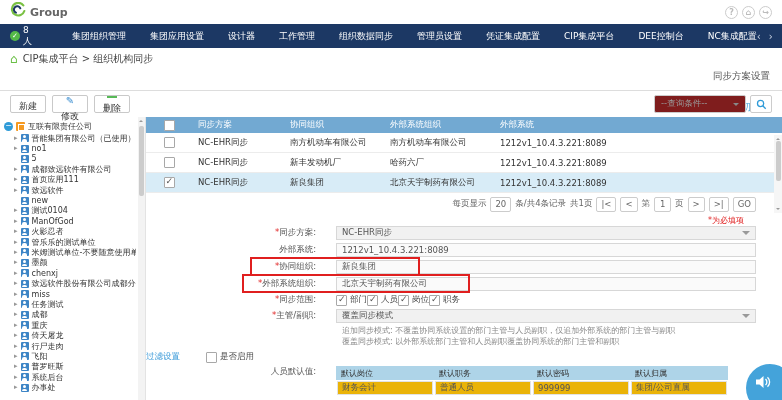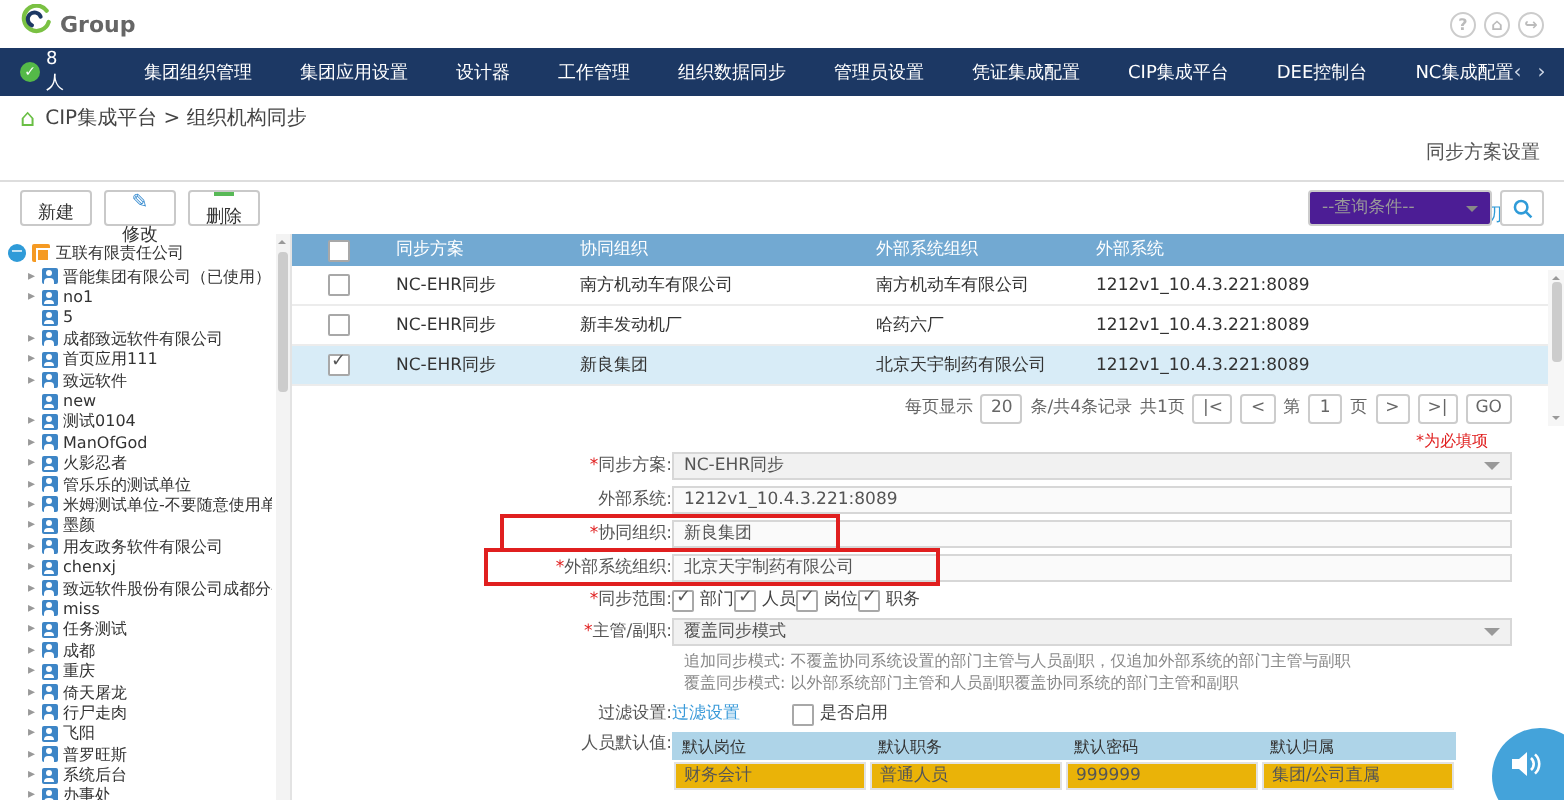--- a/index.html
+++ b/index.html
@@ -37,21 +37,21 @@
   .toolbar { height:26px; display:flex; align-items:center; gap:6px; padding:0 10px; }
   .btn { display:inline-flex; align-items:center; gap:4px; height:18px; padding:0 8px; background:#fff;
          border:1px solid #c9c9c9; border-radius:2px; font-size:9px; color:#333; cursor:pointer;flex-direction:column; }
   .ic-new { width:8px; height:10px; background:#3d8fd1; border-radius:1px; position:relative; }
   .ic-new::after { content:""; position:absolute; left:2px; top:2px; width:4px; height:1px;
                    background:#fff; box-shadow:0 2px 0 #fff, 0 4px 0 #fff; }
   .ic-edit::before { content:"✎"; color:#3d8fd1; font-size:10px; line-height:10px; }
   .ic-del { width:8px; height:9px; background:#58b957; border-radius:0 0 2px 2px; position:relative; margin-top:2px; }
   .ic-del::before { content:""; position:absolute; top:-2px; left:-1px; width:10px; height:1.5px; background:#58b957; }
   .query-wrap { margin-left:auto; display:flex; gap:4px; }
-  .query-select { width:92px; height:18px; border:1px solid #ccc; border-radius:2px; background:#4c1d95;
+  .query-select { width:92px; height:18px; border:1px solid #ccc; border-radius:2px; background:#7f1d1d;
                   font-size:8.5px; color:#999; display:flex; align-items:center; justify-content:space-between;
                   padding:0 6px; cursor:pointer; }
   .query-select::after { content:""; border:3.5px solid transparent; border-top-color:#888; margin-top:3px; }
   .search-btn { width:22px; height:18px; border:1px solid #ccc; border-radius:2px; background:#fff;
                 display:flex; align-items:center; justify-content:center; cursor:pointer; }
 
   
   .content { display:flex; height:283px; }
 
   
@@ -78,21 +78,21 @@
   .sb-up { position:absolute; top:1px; left:1px; width:0; height:0;
            border:2.5px solid transparent; border-bottom-color:#999; }
   .sb-thumb { position:absolute; top:9px; left:1px; width:5px; height:70px; background:#ccc; border-radius:2px; }
 
   
   .main { flex:1; display:flex; flex-direction:column; position:relative; overflow:hidden; }
   .grid-header { display:flex; align-items:center; height:18px; background:#72a9d2; color:#fff; font-size:8.5px; }
   .col-cb { width:46px; flex:none; display:flex; justify-content:center; }
   .col-1 { width:92px;  flex:none; padding-left:6px; }
   .col-2 { width:100px; flex:none; padding-left:6px; }
-  .col-3 { width:110px; flex:none; padding-left:6px;margin-left:48px; }
+  .col-3 { width:110px; flex:none; padding-left:6px; }
   .col-4 { width:170px; flex:none; padding-left:6px; }
   .col-fill { flex:1; }
   .tbody { position:relative; }
   .trow { display:flex; align-items:center; height:20px; border-bottom:1px solid #ececec;
           font-size:8.5px; color:#333; background:#fff; cursor:pointer; }
   .trow.selected { background:#d8ecf7; }
   .checkbox { width:11px; height:11px; border:1px solid #a8a8a8; border-radius:1px; background:#fff;
               position:relative; flex:none; cursor:pointer; }
   .checkbox.checked::after { content:"✓"; position:absolute; left:1px; top:-2px; font-size:9px; color:#555; }
   .tbl-scroll { position:absolute; right:0; top:18px; width:8px; height:78px; background:#f6f6f6; }
@@ -103,21 +103,21 @@
   
   .pagination { display:flex; justify-content:flex-end; align-items:center; gap:4px; height:24px;
                 padding-right:26px; font-size:8.5px; color:#666; }
   .pg-box { min-width:17px; height:15px; border:1px solid #ccc; border-radius:2px; background:#fff;
             display:flex; align-items:center; justify-content:center; padding:0 4px; cursor:pointer; }
 
   
   .form { flex:1; position:relative; font-size:8.5px; color:#444; padding-right:26px; }
   .req-note { height:11px; line-height:11px; text-align:right; color:#e01f1f; font-size:8px; margin-right:12px; }
   .frow { display:flex; align-items:center; margin-bottom:3px; position:relative; }
-  .flabel { width:190px; flex:none; text-align:right; padding-right:0; color:#555; white-space:nowrap; }
+  .flabel { width:190px; flex:none; text-align:right; padding-right:20px; color:#555; white-space:nowrap; }
   .req-mark { color:#e01f1f; }
   .fvalue { flex:1; height:14px; border:1px solid #d7d7d7; background:#fafafa; display:flex;
             align-items:center; padding:0 5px; color:#555; }
   .fselect { background:#f1f1f1; cursor:pointer; }
   .fselect::after { content:""; margin-left:auto; border:4px solid transparent; border-top-color:#999; margin-top:4px; }
   .fplain { flex:1; display:flex; align-items:center; }
   .scope-item { display:flex; align-items:center; gap:3px; }
   .help-block { margin-left:196px; color:#888; font-size:8px; line-height:10.5px; margin-bottom:4px; }
   .link { color:#3a9ad9; cursor:pointer; }
   .filter-gap { width:26px; }
@@ -306,25 +306,20 @@
             <span class="org-icon"></span>
             <span>米姆测试单位-不要随意使用单位下</span>
           </div>
 
           <div class="tree-item has-arrow">
             <span class="expander"></span>
             <span class="org-icon"></span>
             <span>墨颜</span>
           </div>
 
-          <div class="tree-item has-arrow">
-            <span class="expander"></span>
-            <span class="org-icon"></span>
-            <span>用友政务软件有限公司</span>
-          </div>
 
           <div class="tree-item has-arrow">
             <span class="expander"></span>
             <span class="org-icon"></span>
             <span>chenxj</span>
           </div>
 
           <div class="tree-item has-arrow">
             <span class="expander"></span>
             <span class="org-icon"></span>
@@ -525,21 +520,20 @@
             </span>
         </div>
 
         <div class="help-block">
 
         <div>追加同步模式: 不覆盖协同系统设置的部门主管与人员副职，仅追加外部系统的部门主管与副职</div>
             <div>覆盖同步模式: 以外部系统部门主管和人员副职覆盖协同系统的部门主管和副职</div>
           </div>
 
         <div class="frow">
-          <span class="flabel">过滤设置:</span>
           <span class="link">过滤设置</span>
           <span class="filter-gap"></span>
           <span class="scope-item">
             <span class="checkbox"></span>
             <span>是否启用</span>
           </span>
         </div>
 
         <div class="frow frow-top">
           <span class="flabel">人员默认值:</span>

